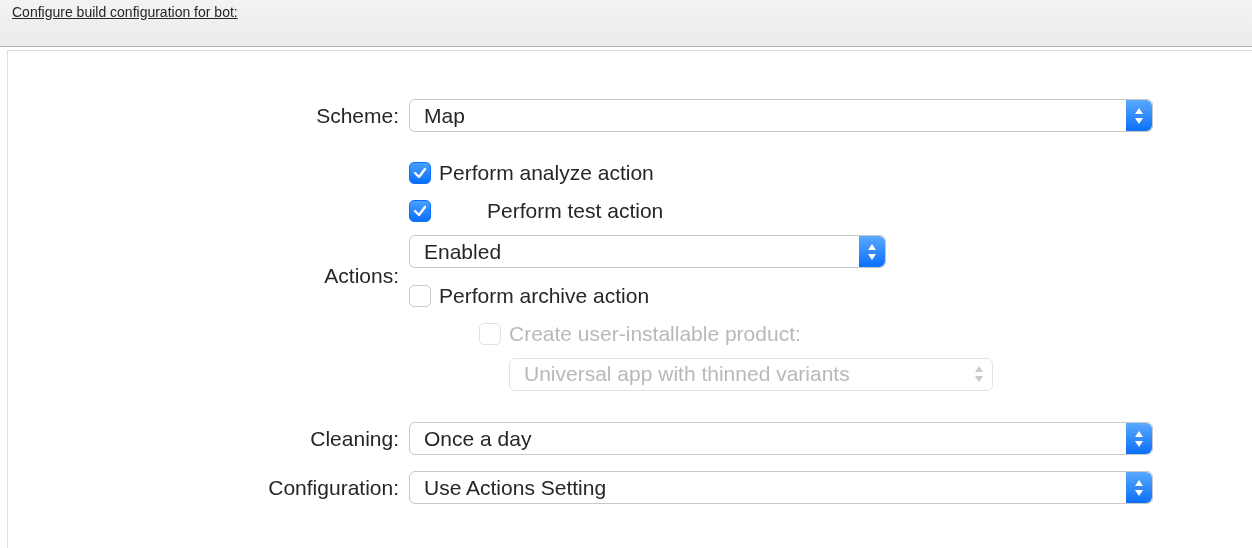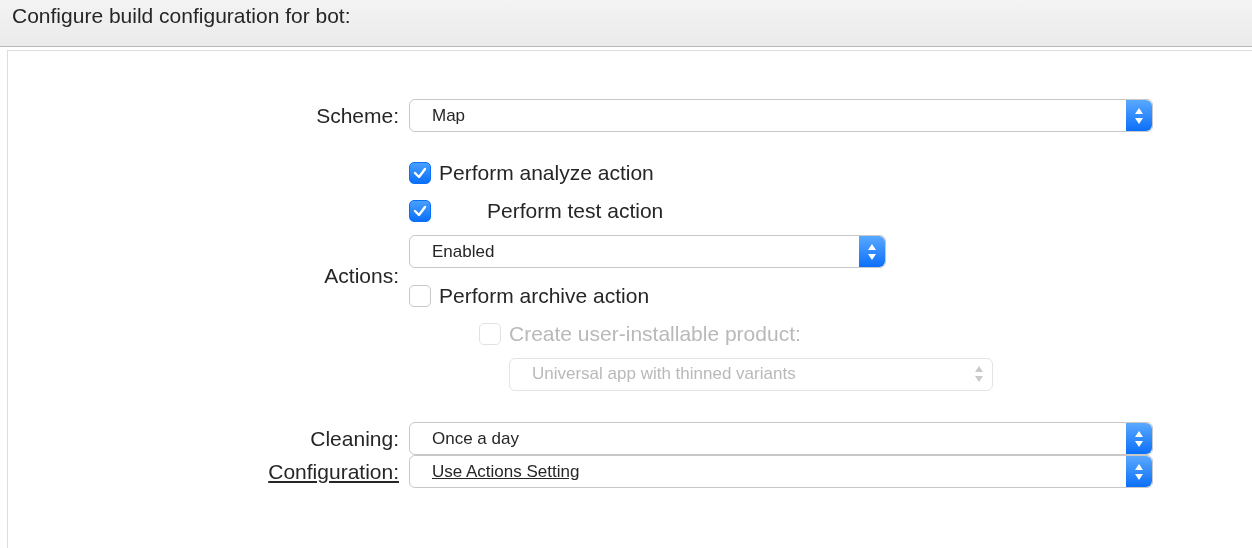--- a/index.html
+++ b/index.html
@@ -1,23 +1,23 @@
 <!DOCTYPE html>
 <html><head>
 <meta charset="utf-8">
 <style>
   * { box-sizing: border-box; margin: 0; padding: 0; }
   html, body { width: 1252px; height: 548px; font-family: -apple-system, "Helvetica Neue", Arial, sans-serif; font-size: 21px; color: #262626; background: #fff; }
   .header-bar { width: 100%; height: 47px; background: linear-gradient(#f4f3f4, #ecebec); border-bottom: 1px solid #b8b7b8; padding-left: 12px; display: flex; align-items: flex-start; padding-top: 4px; }
-  .header-title { font-size: 21px; color: #262626; }
+  .header-title { font-size: 14px; color: #262626; text-decoration: underline; }
   .panel { position: absolute; left: 7px; top: 50px; right: 0; bottom: 0; border: 1px solid #ddd; border-right: none; border-bottom: none; background: #fff; }
   .row { display: flex; align-items: center; }
   .row-label { width: 401px; text-align: right; padding-right: 10px; font-size: 21px; color: #262626; }
   .select-wrap { position: relative; height: 33px; display: flex; align-items: center; flex: 0 0 auto; }
-  .select-box { height: 33px; border: 1px solid #c8c8c8; border-radius: 6px; background: #fff; display: flex; align-items: center; padding-left: 22px; font-size: 17px; color: #262626; width: 100%; }
+  .select-box { height: 33px; border: 1px solid #c8c8c8; border-radius: 6px; background: #fff; display: flex; align-items: center; padding-left: 14px; font-size: 21px; color: #262626; width: 100%; }
   .select-stepper {
     position: absolute; right: 1px; top: 1px; bottom: 1px; width: 26px;
     background: linear-gradient(#5aa9ff, #0b6ff9);
     border-top-right-radius: 6px; border-bottom-right-radius: 6px;
     display: flex; flex-direction: column; align-items: center; justify-content: center;
   }
   .select-stepper svg { display: block; }
   .select-wrap.disabled .select-box { color: #b9b9b9; border-color: #e4e4e4; }
   .select-wrap.disabled .select-stepper { background: transparent; }
   .select-wrap.disabled .stepper-arrow { fill: #c9c9c9; }
@@ -117,21 +117,21 @@
     <div class="select-wrap" style="width:744px;">
       <div class="select-box">Once a day</div>
       <div class="select-stepper">
         <svg width="12" height="18">
             <path class="stepper-arrow" fill="#fff" d="M6 1 L10 7 L2 7 Z M6 17 L2 11 L10 11 Z"></path>
           </svg>
       </div>
     </div>
   </div>
 
-  <div class="row" style="text-decoration:underline;">
+  <div class="row" style="margin-top:16px;">
     <div class="row-label">Configuration:</div>
     <div class="select-wrap" style="width:744px;">
       <div class="select-box">Use Actions Setting</div>
       <div class="select-stepper">
         <svg width="12" height="18">
             <path class="stepper-arrow" fill="#fff" d="M6 1 L10 7 L2 7 Z M6 17 L2 11 L10 11 Z"></path>
           </svg>
       </div>
     </div>
   </div>

